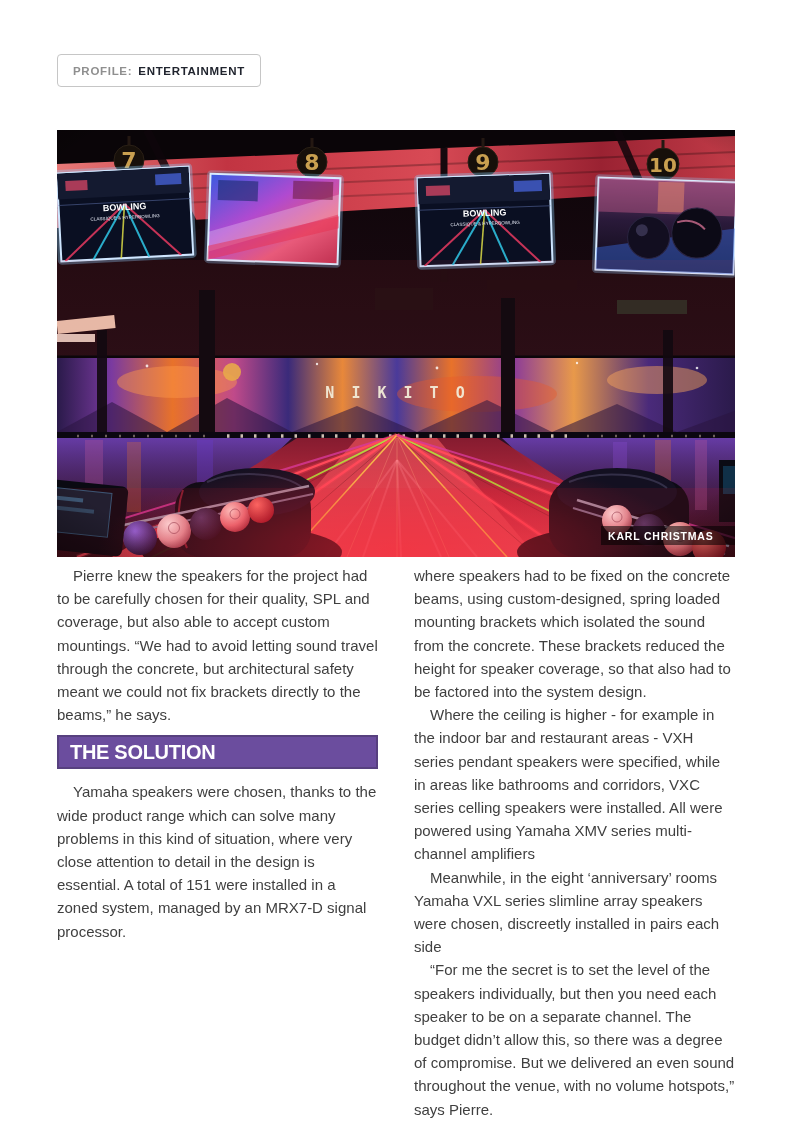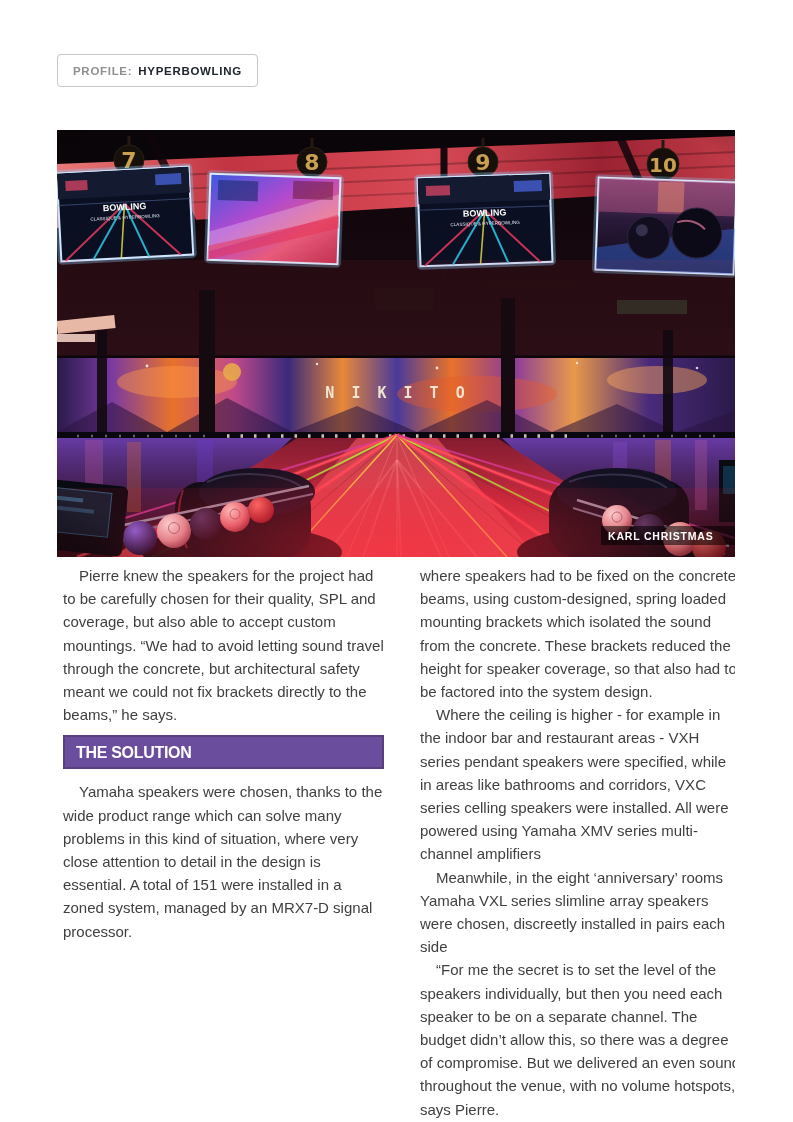--- a/index.html
+++ b/index.html
@@ -5,37 +5,37 @@
   html,body{margin:0;padding:0;}
   .page{position:relative;width:735px;height:1122px;background:#ffffff;overflow:hidden;
         font-family:"Liberation Sans",sans-serif;}
   .badge{position:absolute;left:57px;top:54px;height:33px;box-sizing:border-box;
          display:inline-flex;align-items:center;padding:0 15px;
          border:1px solid #c6c6c6;border-radius:4px;background:#fff;
          font-size:11.5px;font-weight:bold;letter-spacing:.7px;white-space:nowrap;}
   .badge .prefix{color:#8f8f8f;margin-right:6px;}
   .badge .label{color:#20242e;}
   .photo{position:absolute;left:57px;top:130px;width:680px;height:427px;display:block;}
-  .columns{position:absolute;left:63px;top:564px;width:679px;display:flex;gap:36px;}
+  .columns{position:absolute;left:57px;top:564px;width:679px;display:flex;gap:36px;}
   .col{width:321px;font-size:15px;line-height:23.2px;color:#3f3f3f;}
   .col p{margin:0;}
   .col p.indent{text-indent:16px;}
   .heading-bar{box-sizing:border-box;height:34px;margin:9px 0 11px;
                background:#6b4d9e;border:2px solid #57407f;
                display:flex;align-items:center;padding-left:11px;}
-  .heading-bar span{color:#ffffff;font-weight:bold;font-size:16px;letter-spacing:-.3px;}
+  .heading-bar span{color:#ffffff;font-weight:bold;font-size:20px;letter-spacing:-.3px;}
 </style>
 </head>
 <body>
 
 <div class="page">
 
   <div class="badge">
     <span class="prefix">PROFILE:</span>
-    <span class="label">HYPERBOWLING</span>
+    <span class="label">ENTERTAINMENT</span>
   </div>
 
   <svg class="photo" viewBox="0 0 680 427" xmlns="http://www.w3.org/2000/svg">
     <defs>
       <linearGradient id="bgGrad" x1="0" y1="0" x2="0" y2="1">
         <stop offset="0" stop-color="#0c0509"></stop>
           <stop offset="0.55" stop-color="#1d0a12"></stop>
           <stop offset="1" stop-color="#3a0f16"></stop>
       </linearGradient>
       <linearGradient id="meshGrad" x1="0" y1="0" x2="1" y2="0">

